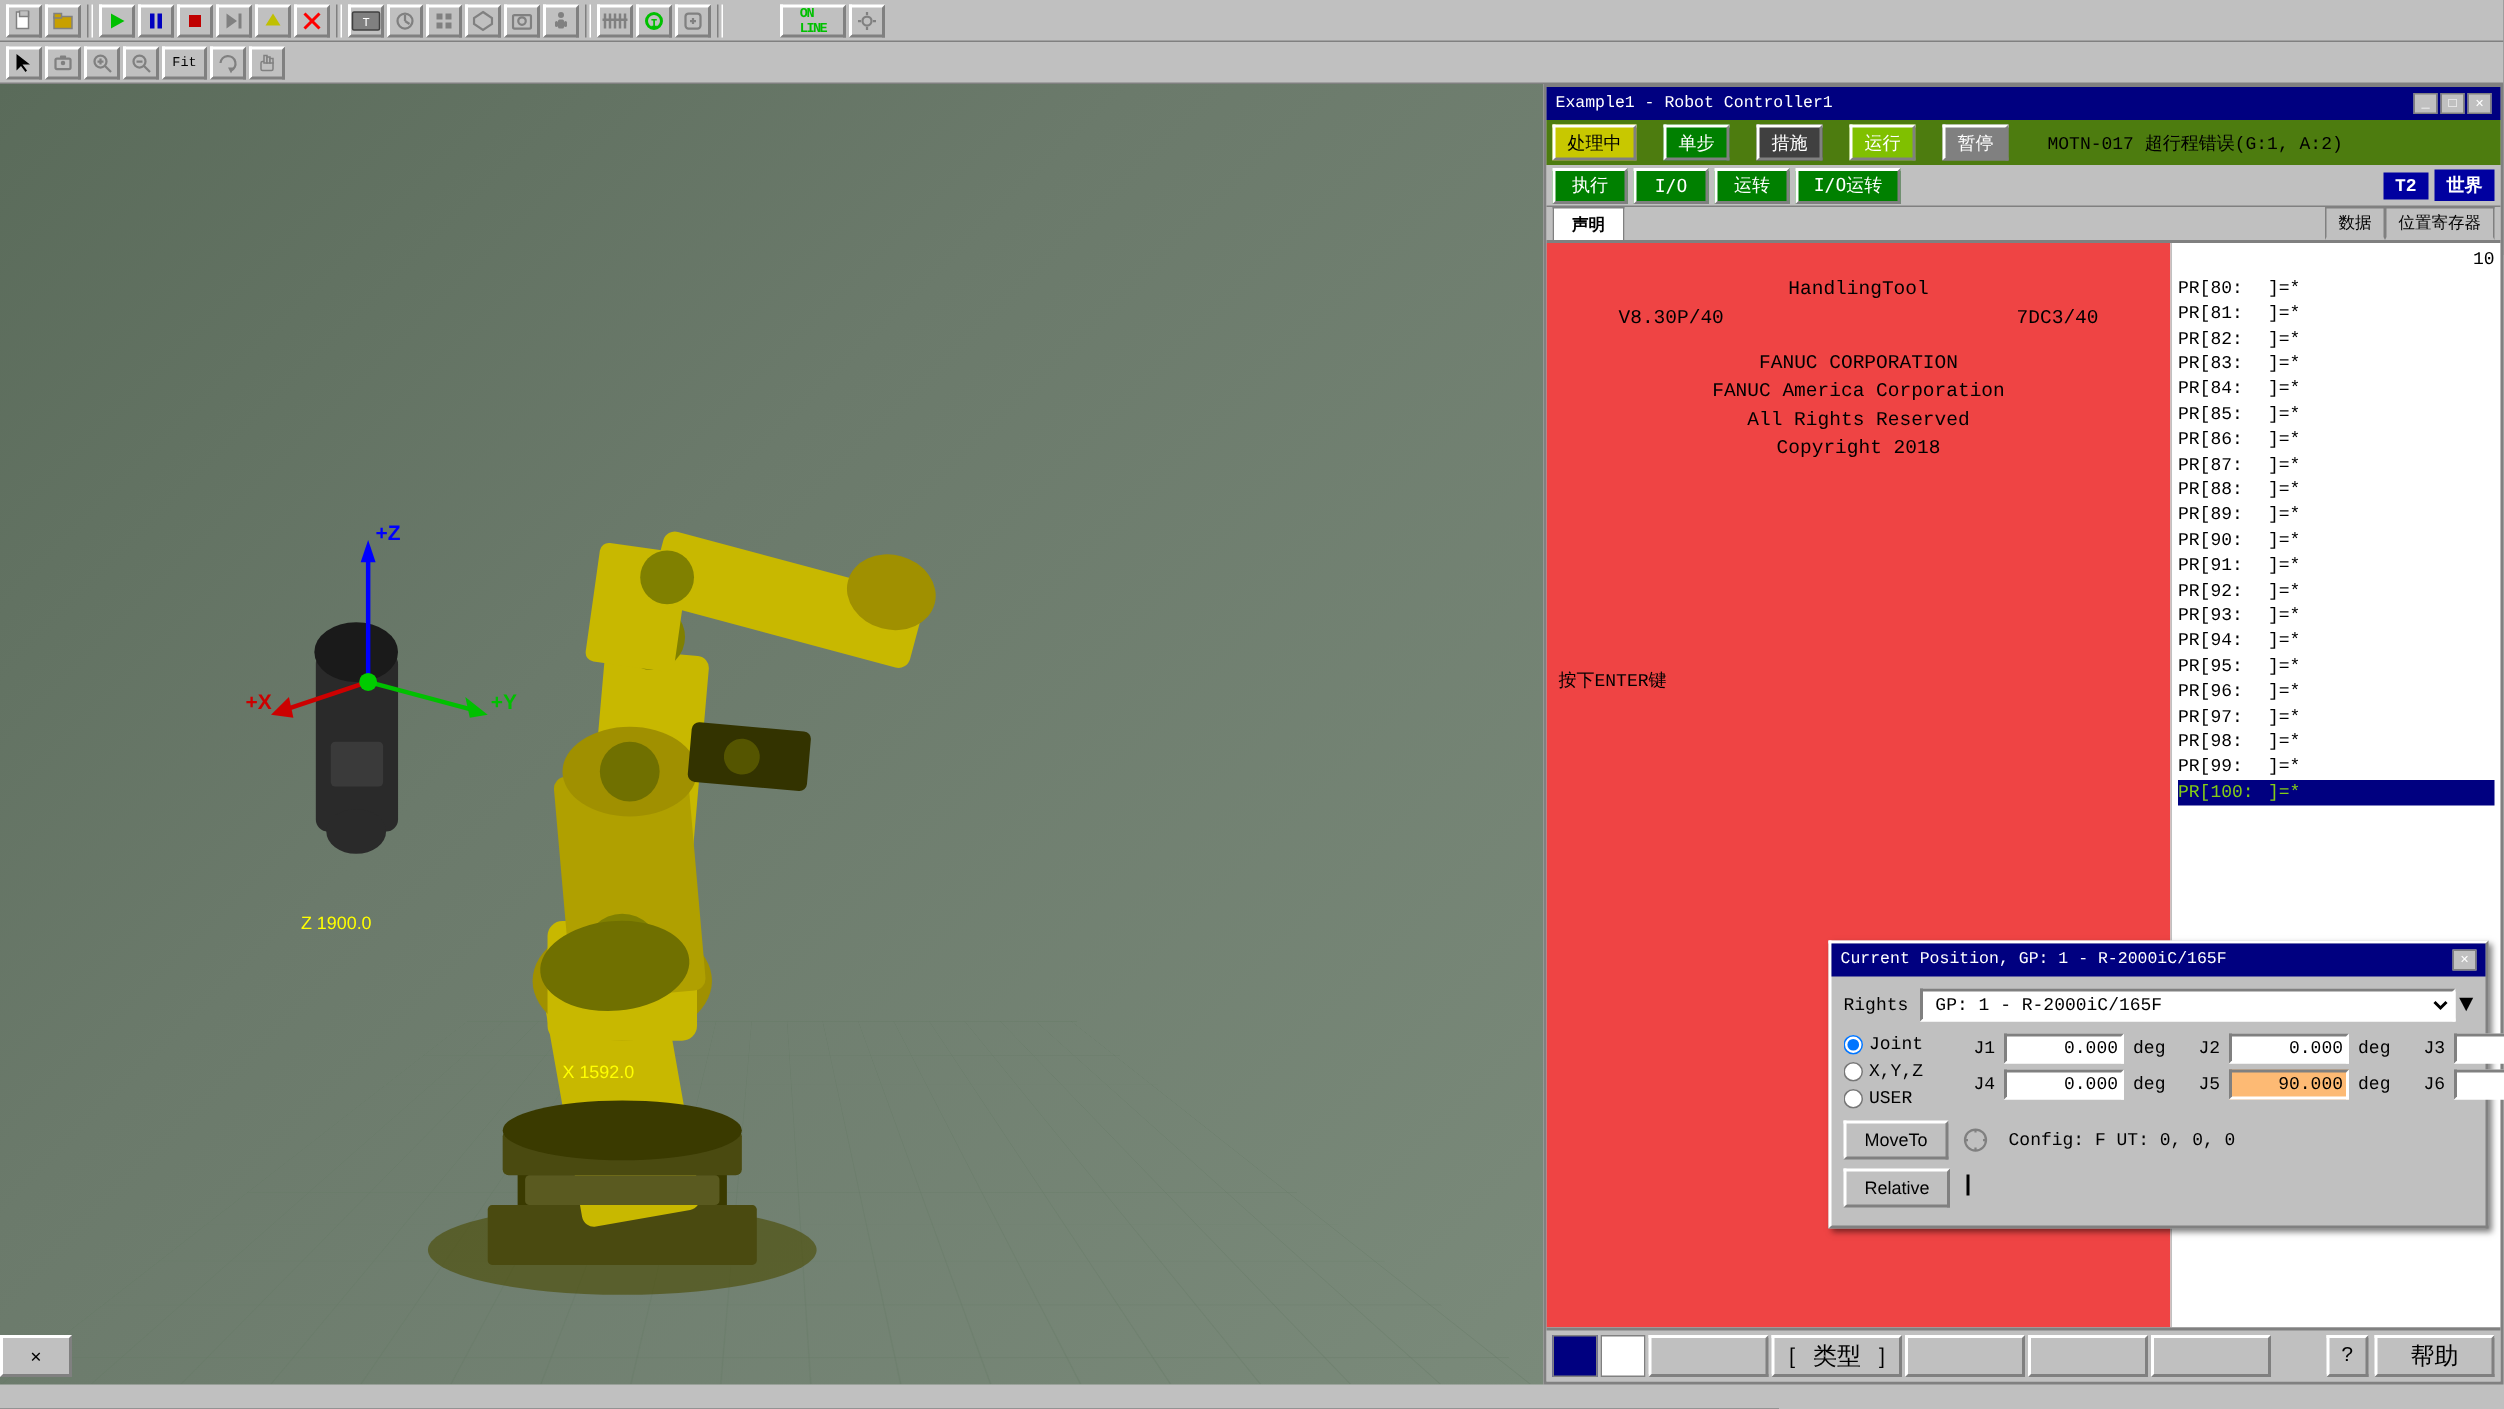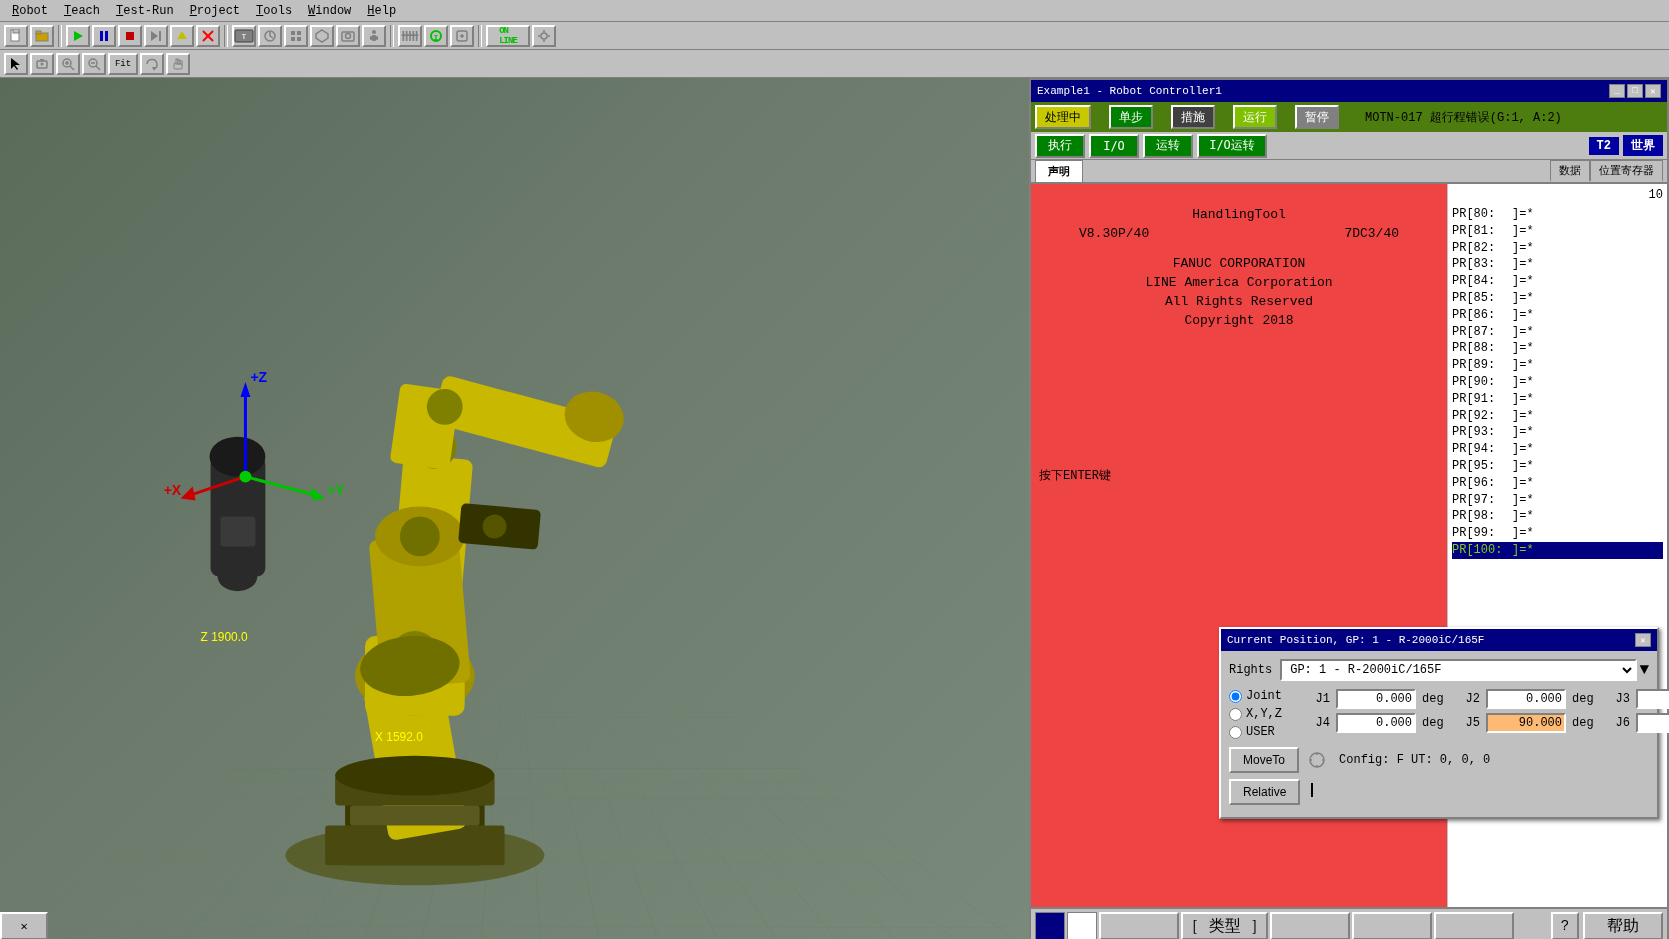--- a/index.html
+++ b/index.html
@@ -408,29 +408,20 @@
       top: 0;
       width: 100%;
       height: 100%;
     }
   </style>
 </head>
 <body>
 
 <div id="app-window">
 
-  <div id="menu-bar">
-    <div class="menu-item"><span class="underline">R</span>obot</div>
-    <div class="menu-item"><span class="underline">T</span>each</div>
-    <div class="menu-item"><span class="underline">T</span>est-Run</div>
-    <div class="menu-item"><span class="underline">P</span>roject</div>
-    <div class="menu-item"><span class="underline">T</span>ools</div>
-    <div class="menu-item"><span class="underline">W</span>indow</div>
-    <div class="menu-item"><span class="underline">H</span>elp</div>
-  </div>
 
   <div id="toolbar-1">
     <div class="toolbar-btn">
       <svg width="14" height="14" viewBox="0 0 14 14">
           <rect x="2" y="1" width="8" height="11" fill="white" stroke="#808080" stroke-width="1"></rect>
           <rect x="4" y="0" width="6" height="4" fill="#c0c0c0" stroke="#808080" stroke-width="1"></rect>
         </svg>
     </div>
     <div class="toolbar-btn">
       <svg width="14" height="14" viewBox="0 0 14 14">
@@ -531,21 +522,21 @@
         </svg>
     </div>
     <div class="toolbar-btn">
       <svg width="14" height="14" viewBox="0 0 14 14">
           <rect x="2" y="2" width="10" height="10" fill="none" stroke="#808080" stroke-width="1.5" rx="2"></rect>
           <line x1="5" y1="7" x2="9" y2="7" stroke="#808080" stroke-width="1.5"></line>
           <line x1="7" y1="5" x2="7" y2="9" stroke="#808080" stroke-width="1.5"></line>
         </svg>
     </div>
     <div class="toolbar-sep"></div>
-    <div class="toolbar-btn" style="width:44px; font-size:9px; font-weight:bold; color:#00c000; letter-spacing:-1px;">ON<br>LINE</div>
+    <div class="toolbar-btn" style="width:44px; font-size:9px; font-weight:bold; color:#00c000; letter-spacing:-1px;margin-left:34px;">ON<br>LINE</div>
     <div class="toolbar-btn">
       <svg width="14" height="14" viewBox="0 0 14 14">
           <circle cx="7" cy="7" r="3" fill="none" stroke="#808080" stroke-width="1.5"></circle>
           <line x1="7" y1="1" x2="7" y2="3" stroke="#808080" stroke-width="1.5"></line>
           <line x1="7" y1="11" x2="7" y2="13" stroke="#808080" stroke-width="1.5"></line>
           <line x1="1" y1="7" x2="3" y2="7" stroke="#808080" stroke-width="1.5"></line>
           <line x1="11" y1="7" x2="13" y2="7" stroke="#808080" stroke-width="1.5"></line>
         </svg>
     </div>
   </div>
@@ -713,21 +704,21 @@
 
         <div id="program-panel">
           <br>
           <div style="text-align:center; margin-bottom:4px;">HandlingTool</div>
           <div style="text-align:center; display:flex; justify-content:space-between; padding:0 40px; margin-bottom:0;">
             <span>V8.30P/40</span>
             <span>7DC3/40</span>
           </div>
           <br>
           <div style="text-align:center; margin-bottom:4px;">FANUC CORPORATION</div>
-          <div style="text-align:center; margin-bottom:4px;">LINE America Corporation</div>
+          <div style="text-align:center; margin-bottom:4px;">FANUC America Corporation</div>
           <div style="text-align:center; margin-bottom:4px;">All Rights Reserved</div>
           <div style="text-align:center; margin-bottom:4px;">Copyright  2018</div>
           <br><br><br><br><br><br><br><br><br>
           <div style="font-size:12px;">按下ENTER键</div>
         </div>
 
         <div id="pr-panel">
           <div style="text-align:right;margin-bottom:4px;">10</div>
           <div id="pr-list">
               <div class="pr-row">

